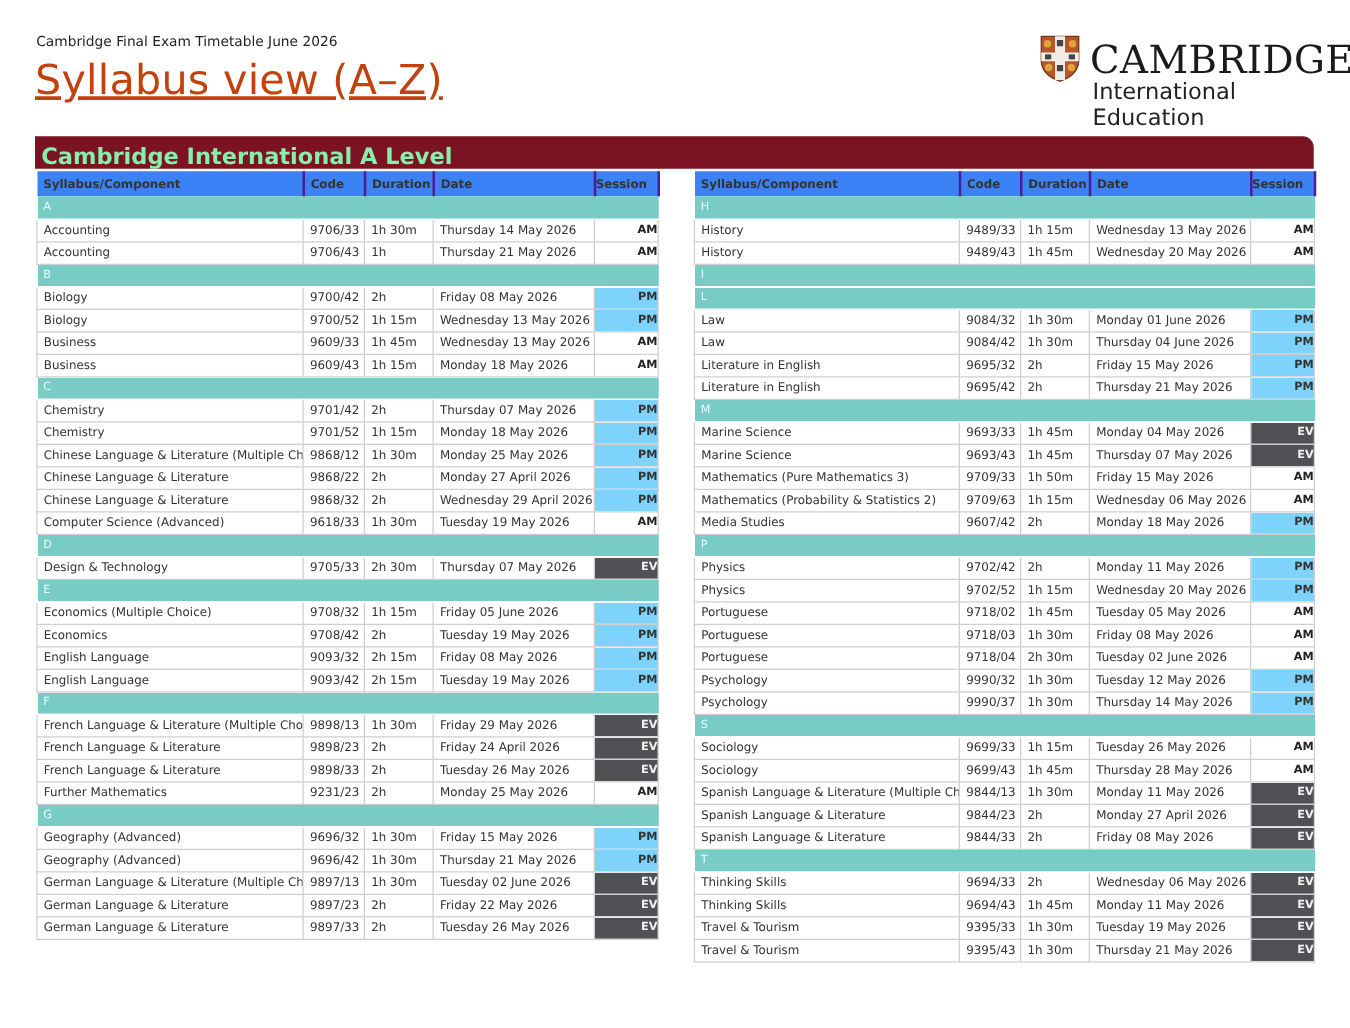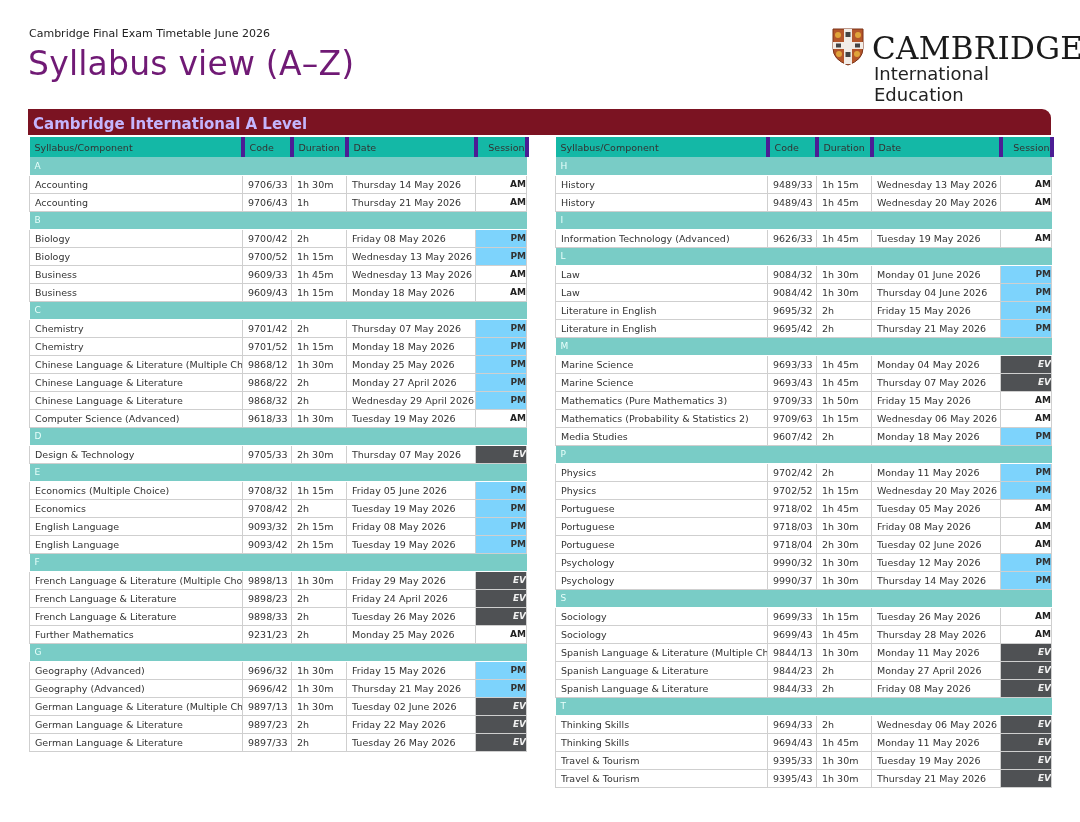--- a/index.html
+++ b/index.html
@@ -1,35 +1,35 @@
 <!DOCTYPE html>
 <html><head>
 <meta charset="utf-8">
 <style>
   * { box-sizing: border-box; margin: 0; padding: 0; }
   body { width: 1080px; height: 822px; background: #ffffff; font-family: "DejaVu Sans", sans-serif; color: #333; position: relative; overflow: hidden; }
   .subtitle { position: absolute; left: 29px; top: 27px; font-size: 11px; color: #222; }
-  .title { position: absolute; left: 28px; top: 44px; font-size: 33px; color: #701a75; letter-spacing: 0.2px; }
+  .title { position: absolute; left: 28px; top: 44px; font-size: 33px; color: #c2410c; letter-spacing: 0.2px; text-decoration: underline; }
   .logo { position: absolute; left: 832px; top: 28px; width: 220px; height: 54px; }
   .shield { position: absolute; left: 0; top: 0; width: 32px; height: 38px; }
   .logo-word { position: absolute; left: 40px; top: 2px; font-family: "DejaVu Serif", serif; font-size: 31px; color: #1a1a1a; letter-spacing: 0.3px; }
   .logo-sub { position: absolute; left: 42px; top: 35px; font-size: 18px; color: #222; }
   .banner { position: absolute; left: 28px; top: 109px; width: 1023px; height: 26px; background: #7b1322; border-top-right-radius: 9px; }
-  .banner span { position: absolute; left: 5px; top: 6px; font-size: 15px; color: #c4b5fd; font-weight: bold; }
+  .banner span { position: absolute; left: 5px; top: 6px; font-size: 18px; color: #86efac; font-weight: bold; }
   table { position: absolute; border-collapse: collapse; font-size: 9.5px; table-layout: fixed; }
   table.left { left: 29px; top: 137px; width: 497px; }
   table.right { left: 555px; top: 137px; width: 496px; }
-  th { background: #14b8a6; color: #333; font-weight: normal; text-align: left; height: 20px; padding-left: 5px; border-right: 4px solid #4c1d95; font-size: 9.5px; }
-  th.session { text-align: right; padding-left: 0; }
+  th { background: #3b82f6; color: #333; font-weight: bold; text-align: left; height: 20px; padding-left: 5px; border-right: 2px solid #4c1d95; font-size: 9.5px; }
+  th.session { text-align: left; padding-left: 0; }
   td { height: 18px; padding-left: 5px; border: 1px solid #cfcfcf; background: #fff; white-space: nowrap; overflow: hidden; }
   tr.letter td { background: #79ccc6; color: #e8fffb; font-size: 9px; height: 18px; border: none; border-bottom: 1px solid #fff; }
   td.sess { text-align: right; padding-left: 0; font-weight: bold; font-size: 9px; }
   td.sess.AM { background: #fff; color: #222; }
   td.sess.PM { background: #7dd3fc; color: #333; }
-  td.sess.EV { background: #4f5154; color: #f0f0f0; font-style: italic; }
+  td.sess.EV { background: #4f5154; color: #f0f0f0; }
 </style>
 </head>
 <body>
 
 <div class="subtitle">Cambridge Final Exam Timetable June 2026</div>
 <div class="title">Syllabus view (A–Z)</div>
 
 <div class="logo">
   <svg class="shield" viewBox="0 0 32 38">
     <path d="M1 1 H31 V20 Q31 32 16 37 Q1 32 1 20 Z" fill="#b5562a" stroke="#7a3318" stroke-width="1"></path>
@@ -307,27 +307,20 @@
       <tr>
         <td>History</td>
         <td>9489/43</td>
         <td>1h 45m</td>
         <td>Wednesday 20 May 2026</td>
         <td class="sess AM">AM</td>
       </tr>
       <tr class="letter">
         <td colspan="5">I</td>
       </tr>
-      <tr>
-        <td>Information Technology (Advanced)</td>
-        <td>9626/33</td>
-        <td>1h 45m</td>
-        <td>Tuesday 19 May 2026</td>
-        <td class="sess AM">AM</td>
-      </tr>
       <tr class="letter">
         <td colspan="5">L</td>
       </tr>
       <tr>
         <td>Law</td>
         <td>9084/32</td>
         <td>1h 30m</td>
         <td>Monday 01 June 2026</td>
         <td class="sess PM">PM</td>
       </tr>

